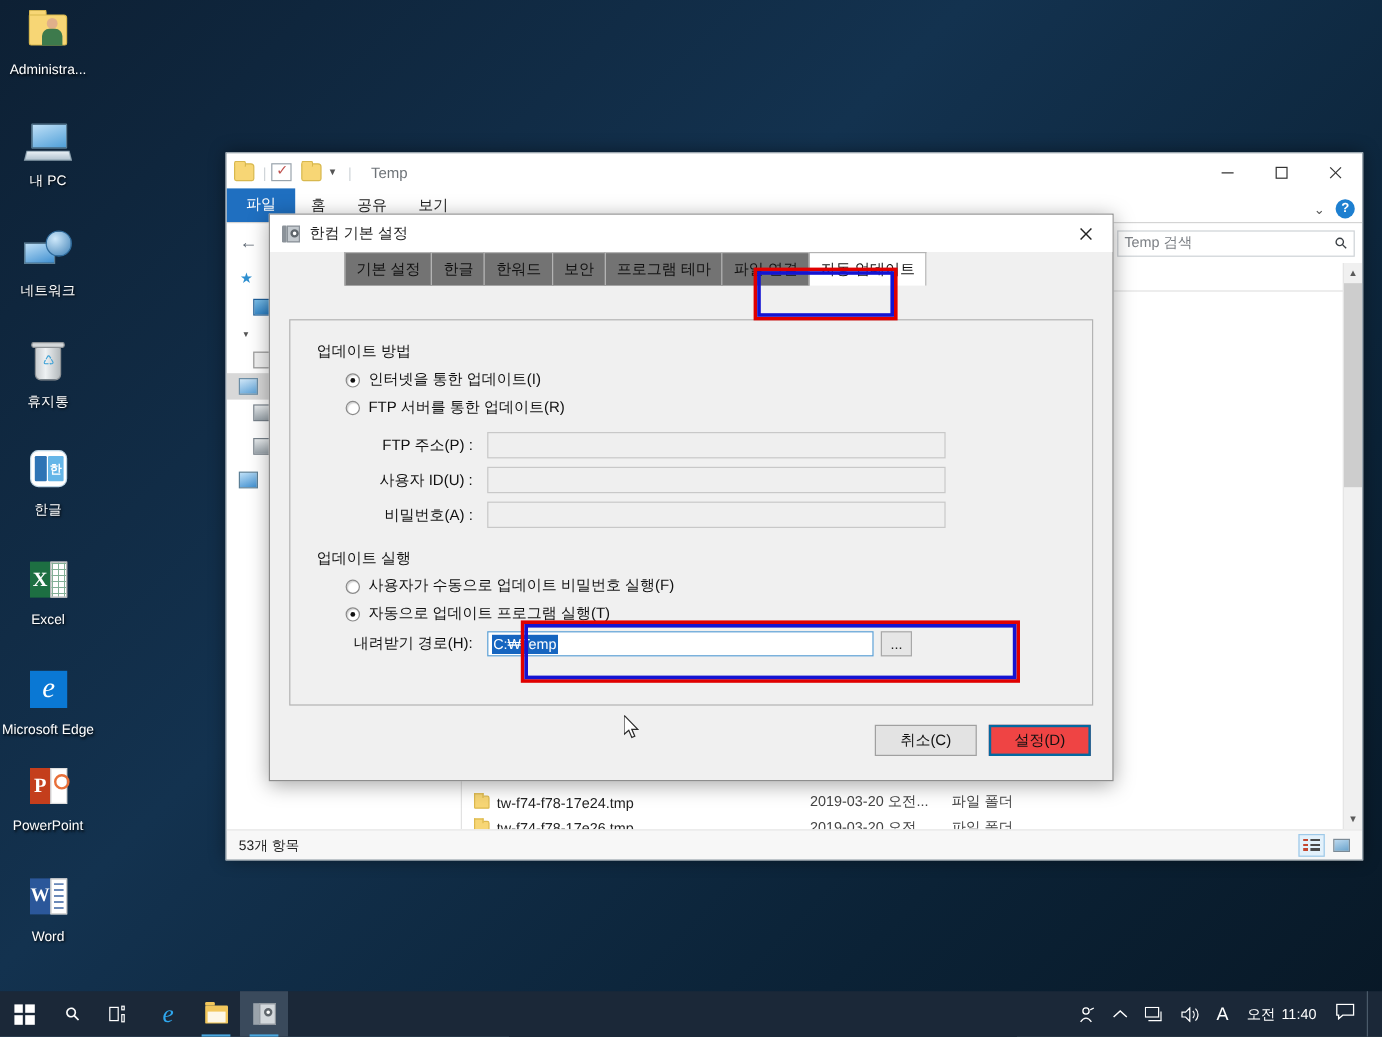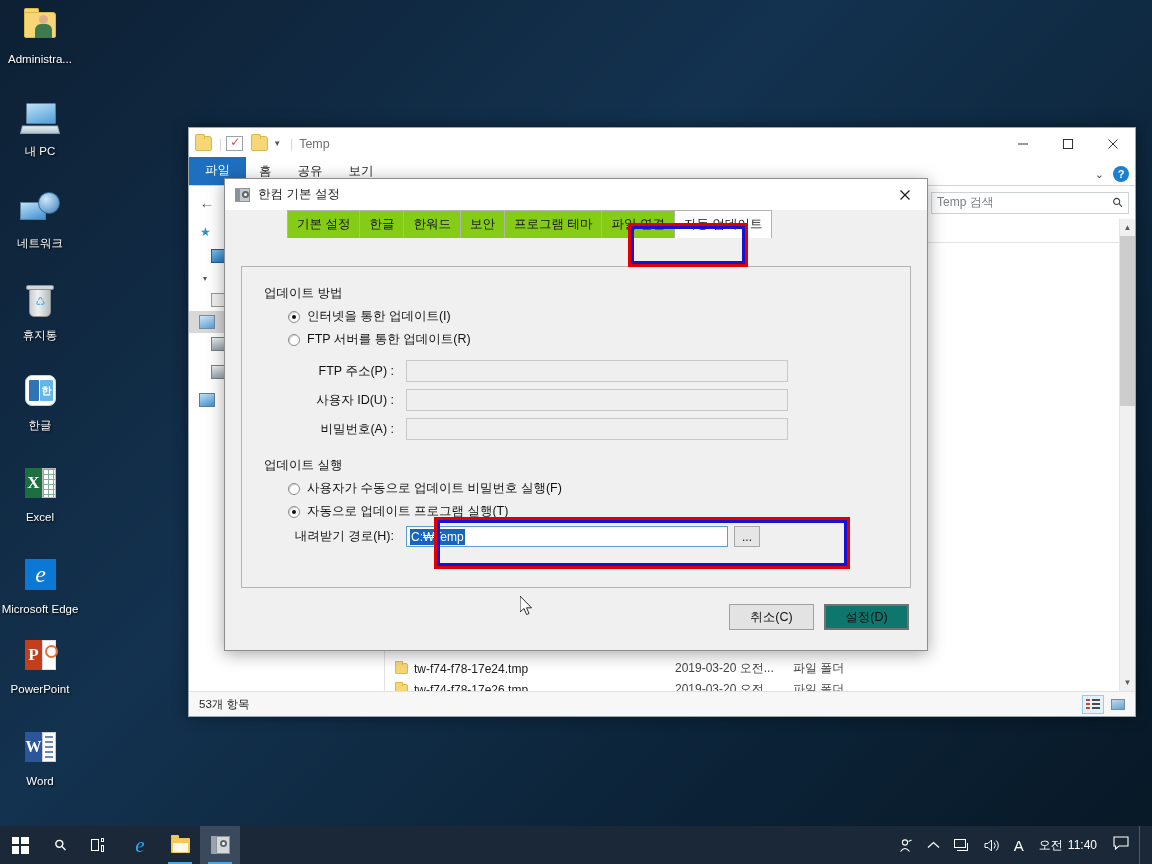--- a/index.html
+++ b/index.html
@@ -109,21 +109,21 @@
     height: 31px; background:#ffffff; display:flex; align-items:center;
     padding-left: 6px; position: relative;
   }
   .qat-ico { width:17px; height:15px; margin-right:3px; position:relative; }
   .qat-folder { background:#f7d675; border:1px solid #d8b84e; border-radius:1px 3px 2px 2px;}
   .qat-folder::before{content:"";position:absolute;left:-1px;top:-3px;width:8px;height:4px;background:#f7d675;border:1px solid #d8b84e;border-bottom:none;border-radius:2px 2px 0 0;}
   .qat-prop { background:#fff; border:1px solid #9aa4ac; }
   .qat-prop::after{content:"✓";position:absolute;left:3px;top:-2px;font-size:12px;color:#c0504d;}
   .qat-sep { color:#cfd4d8; margin:0 4px; font-size:12px; }
   .qat-caret { font-size:8px; color:#555; margin:0 5px 0 2px; }
-  #exp-title-text { font-size:12.5px; color:#6e7378; margin-left:2px;}
+  #exp-title-text { font-size:12.5px; color:#6e7378; margin-left:12px;}
   #win-controls { position:absolute; right:0; top:0; display:flex; height:31px; }
   .wc { width:45px; height:31px; display:flex; align-items:center; justify-content:center;
     color:#333; font-size:12px; }
   .wc svg { display:block; }
 
   #exp-ribbon { height:27px; background:#ffffff; display:flex; align-items:flex-end; position:relative;
     border-bottom:1px solid #d4d4d4; }
   .rib-tab { font-size:12.5px; padding:4px 13px 5px 13px; color:#222; }
   .rib-tab.file { background:#1f6fc0; color:#fff; padding:5px 16px 6px 16px; font-weight:normal; }
   #rib-right { position:absolute; right:6px; bottom:3px; display:flex; align-items:center; gap:9px;}
@@ -198,21 +198,21 @@
   #dlg-icon .b2{position:absolute;left:4px;top:1px;width:11px;height:14px;background:#c3c9ce;border:1px solid #8b9299;}
   #dlg-icon .gear{position:absolute;left:7px;top:4px;width:7px;height:7px;border-radius:50%;
     border:2px solid #5f666c;background:#fff;}
   #dlg-title { font-size:12.5px; color:#222; }
   #dlg-close { position:absolute; right:0; top:0; width:45px; height:31px;
     display:flex;align-items:center;justify-content:center; }
 
   #dlg-body { flex:1; position:relative; padding:0 16px; }
 
   #tabstrip { display:flex; align-items:flex-end; height:28px; margin-left:46px; position:relative; z-index:3;}
-  .dtab { font-size:12.5px; color:#111; padding:5px 9px 5px 9px; background:#84cc16;
+  .dtab { font-size:12.5px; color:#111; padding:5px 9px 5px 9px; background:#737373;
     border:1px solid #b3b3b3; border-bottom:none; margin-right:-1px; }
   .dtab.active { background:#ffffff; position:relative; }
   #tab-highlight {
     position:absolute; left:628px; top:223px; width:120px; height:44px;
     border:3px solid var(--hl-red); outline:3px solid var(--hl-blue); outline-offset:-6px;
     pointer-events:none; z-index:6;
   }
   :root { --hl-red:#e00000; --hl-blue:#1414d2; }
 
   #tabpanel {
@@ -242,21 +242,21 @@
     display:flex; align-items:flex-end; justify-content:center; font-size:12px; color:#222; padding-bottom:2px;}
   #path-highlight {
     position:absolute; left:434px; top:517px; width:416px; height:52px;
     border:3px solid var(--hl-red); outline:3px solid var(--hl-blue); outline-offset:-6px;
     pointer-events:none; z-index:6;
   }
 
   #dlg-buttons { position:absolute; right:18px; bottom:20px; display:flex; gap:10px; }
   .dbtn { width:85px; height:26px; font-size:12.5px; color:#111; background:#e3e3e3;
     border:1px solid #a0a0a0; display:flex; align-items:center; justify-content:center; }
-  .dbtn.primary { background:#0f766e; border:2px solid #737373; }
+  .dbtn.primary { background:#ef4444; border:2px solid #0369a1; }
 
   #cursor { position:absolute; left:520px; top:596px; z-index:40; }
 
   
   #taskbar { position:absolute; left:0; bottom:0; width:1152px; height:38px;
     background:#1b2838; display:flex; align-items:center; }
   #tb-left { display:flex; align-items:center; height:38px; }
   .tb-btn { width:40px; height:38px; display:flex; align-items:center; justify-content:center; position:relative;}
   .tb-btn.active { background:#3a4a5c; }
   .tb-btn.running::after { content:""; position:absolute; left:8px; right:8px; bottom:0; height:2px; background:#4aa8e0;}

